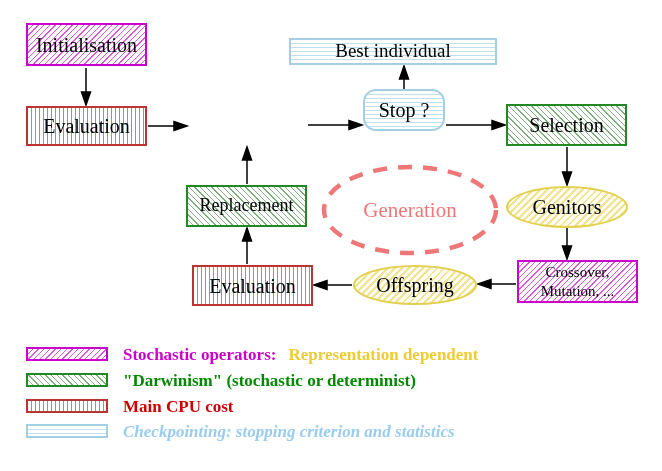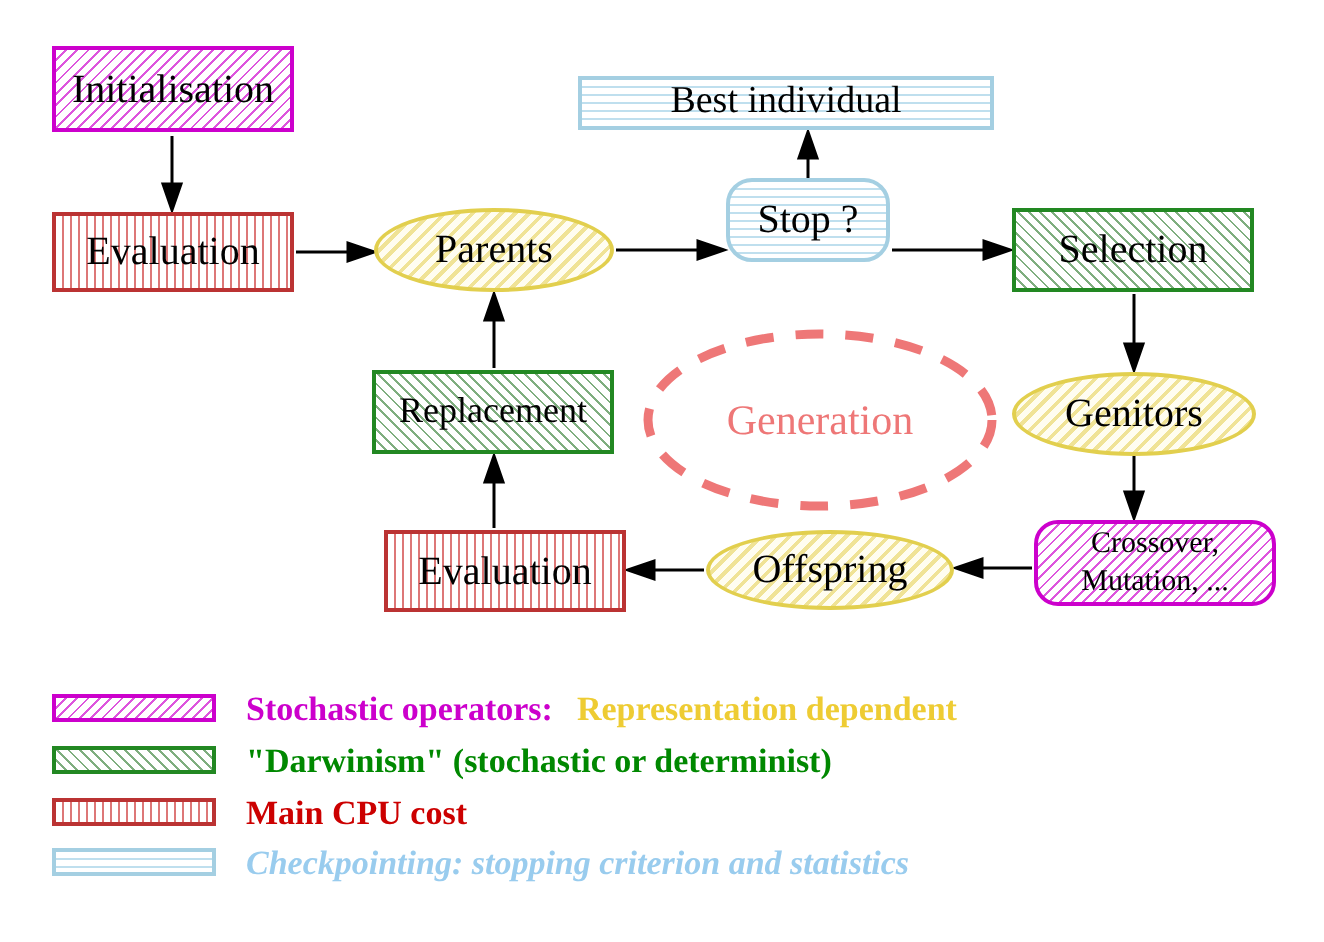--- a/index.html
+++ b/index.html
@@ -32,21 +32,21 @@
     background:repeating-linear-gradient(180deg,#ffffff 0,#ffffff 3px,#bfdfee 3px,#bfdfee 4px);
   }
   .hatch-yellow {
     border:2px solid #e2cf4e;
     background:repeating-linear-gradient(135deg,#fffdf0 0,#fffdf0 3px,#f0e396 3px,#f0e396 5px);
   }
   .fs20 { font-size:20px; }
   .fs19 { font-size:19px; }
   .fs18 { font-size:18px; }
   .fs15 { font-size:15px; }
-  .two-line { flex-direction:column; line-height:1.25;border-radius:12px; }
+  .two-line { flex-direction:column; line-height:1.25; }
   .generation-label {
     position:absolute; left:324px; top:167px; width:172px; height:86px;
     display:flex; align-items:center; justify-content:center;
     color:#ee7777; font-size:21px;
   }
   .legend-swatch { position:absolute; left:26px; width:82px; height:14px; box-sizing:border-box; }
   .legend-row {
     position:absolute; left:123px; height:20px; display:flex; align-items:center;
     font-weight:bold; font-size:17px; white-space:nowrap;
   }
@@ -110,21 +110,20 @@
     </g>
     <ellipse cx="410" cy="210" rx="86" ry="43" fill="none" stroke="#ee7777" stroke-width="4.5" stroke-dasharray="14 11"></ellipse>
   </svg>
 
   <div class="node hatch-magenta fs20" style="left:26px; top:23px; width:121px; height:43px;">Initialisation</div>
 
   <div class="node hatch-cyan fs19" style="left:289px; top:38px; width:208px; height:27px;">Best individual</div>
 
   <div class="node hatch-red fs20" style="left:26px; top:106px; width:121px; height:40px;">Evaluation</div>
 
-  <div class="node ellipse hatch-yellow fs20" style="left:187px; top:104px; width:120px; height:42px;">Parents</div>
 
   <div class="node rounded hatch-cyan fs20" style="left:363px; top:89px; width:82px; height:42px;text-align:right;">Stop ?</div>
 
   <div class="node hatch-green fs18" style="left:186px; top:185px; width:121px; height:42px;">Replacement</div>
 
   <div class="node hatch-green fs20" style="left:506px; top:104px; width:121px; height:42px;">Selection</div>
 
   <div class="generation-label">Generation</div>
 
   <div class="node ellipse hatch-yellow fs20" style="left:506px; top:186px; width:122px; height:42px;">Genitors</div>

